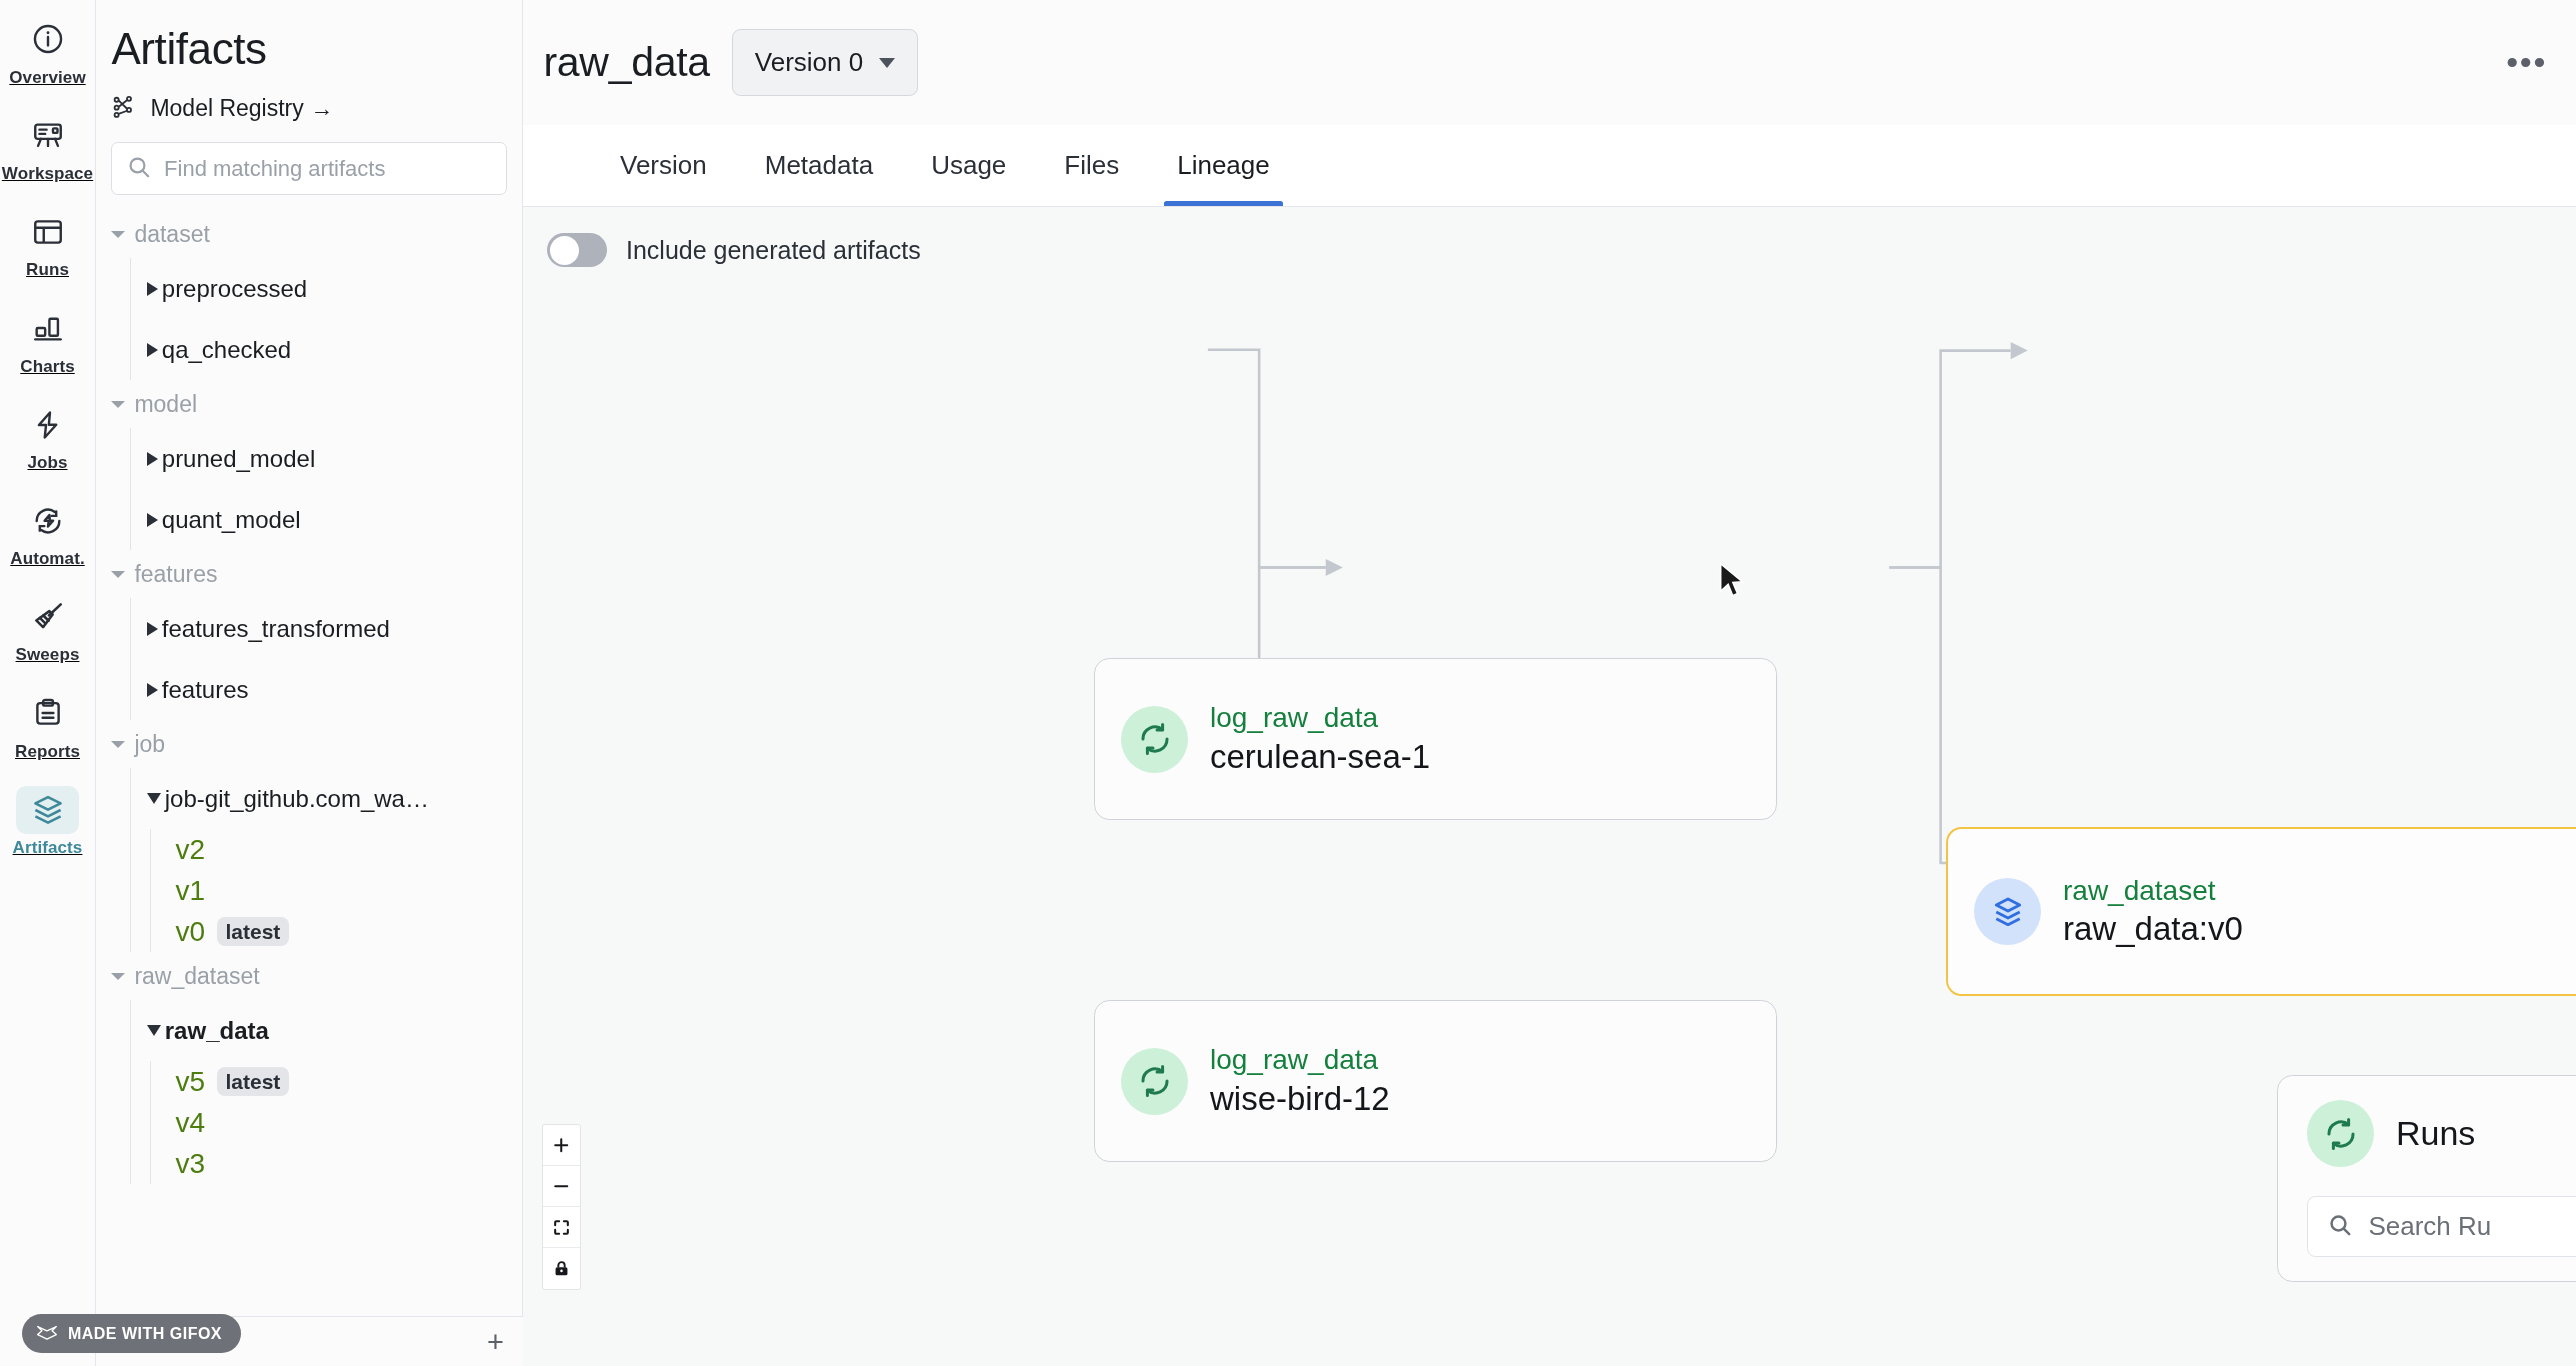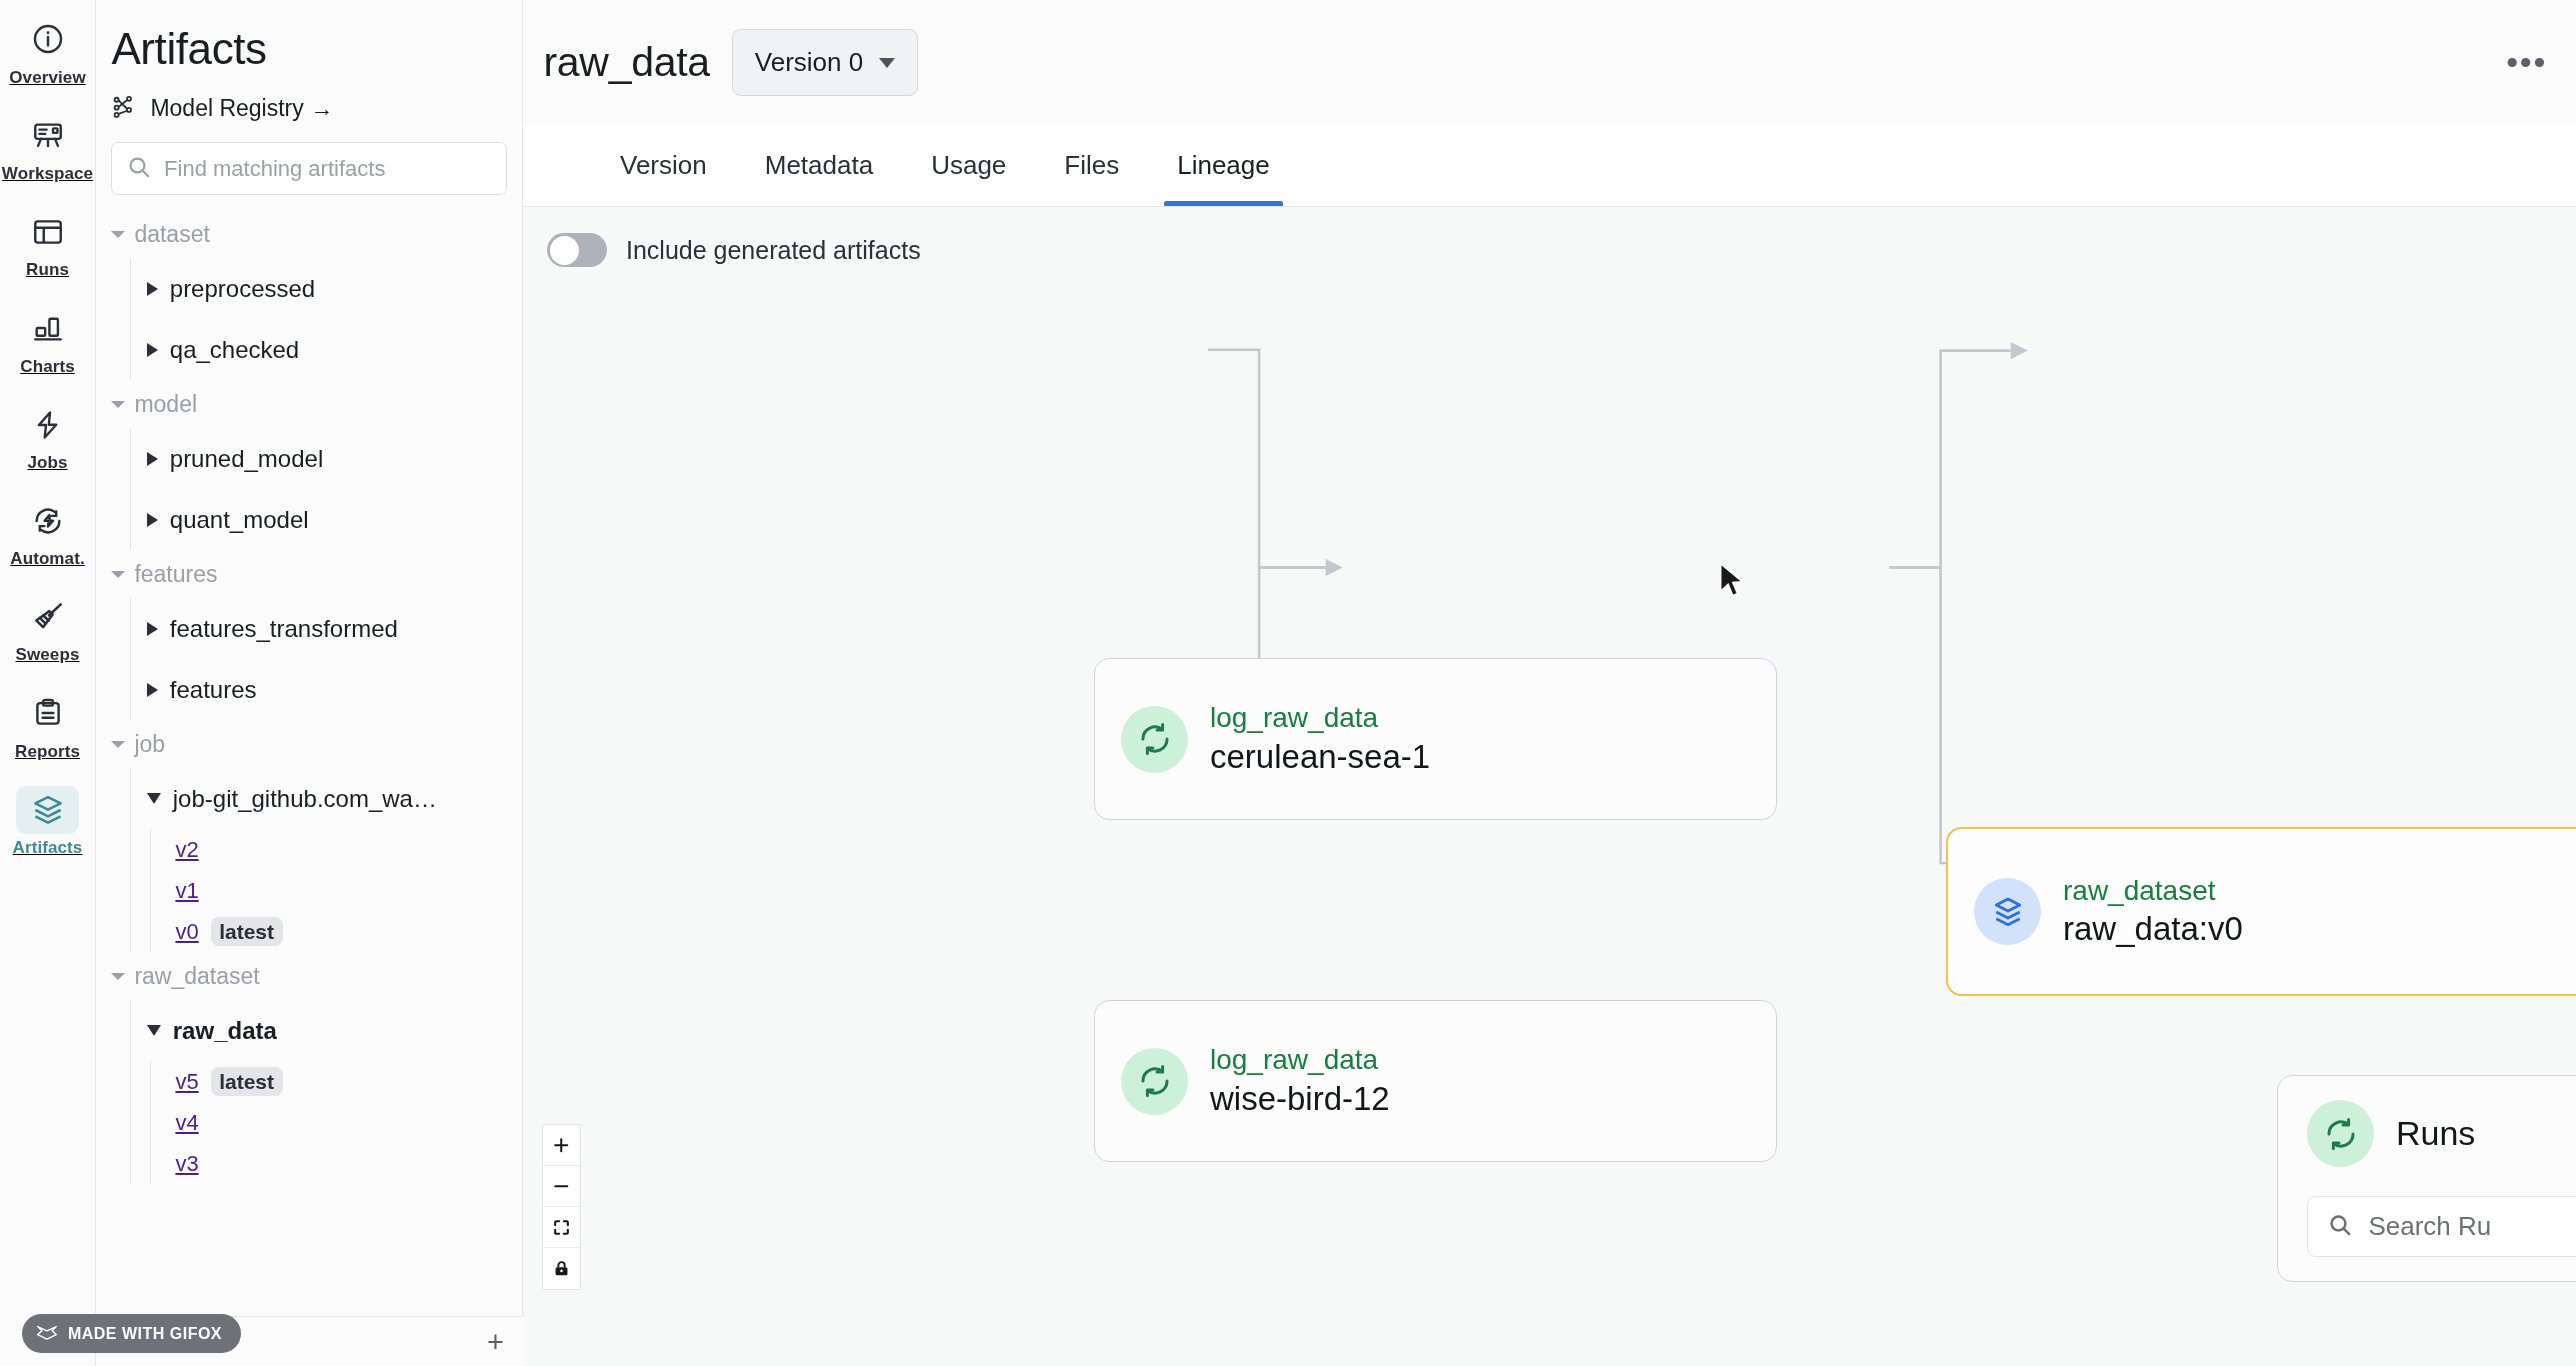--- a/index.html
+++ b/index.html
@@ -57,35 +57,35 @@
   .tree { margin-top: 15.4px; padding-left: 15.4px; }
   .grp {
     display: flex; align-items: center; gap: 9px;
     height: 48px; cursor: pointer;
   }
   .grp-label { font-size: 23px; color: #9aa0a8; }
   .chev-d { width: 0; height: 0; border-left: 7.7px solid transparent;
             border-right: 7.7px solid transparent; border-top: 7.7px solid #9aa0a8; }
   .kids { margin-left: 19px; border-left: 1.7px solid #e2e4e8; padding-left: 0; }
   .node {
-    display: flex; align-items: center; gap: 12px;
+    display: flex; align-items: center; gap: 4px;
     height: 61px; padding-left: 15.4px; cursor: pointer;
   }
   .node-label { font-size: 24px; color: #1a1d21; white-space: nowrap; }
   .node.sel .node-label { font-weight: 700; }
   .tri-r { width: 0; height: 0; border-top: 7.7px solid transparent;
            border-bottom: 7.7px solid transparent; border-left: 11px solid #2b3038; }
   .tri-d { width: 0; height: 0; border-left: 7.7px solid transparent;
            border-right: 7.7px solid transparent; border-top: 11px solid #2b3038; }
   .vers { margin-left: 19px; border-left: 1.7px solid #e2e4e8; }
   .ver {
     display: flex; align-items: center; gap: 12px;
     height: 41px; padding-left: 24px; cursor: pointer;
   }
-  .ver-label { font-size: 22px; color: #4c1d95; text-decoration: underline; }
+  .ver-label { font-size: 28px; color: #4d7c0f; }
   .tag {
     background: #e3e5e8; color: #2b3038; font-size: 21px; font-weight: 700;
     border-radius: 8px; padding: 2.6px 8.5px;
   }
   .sb-bottom {
     position: absolute; left: 0; bottom: 0; width: 427px; height: 51px;
     border-top: 0.9px solid #e4e6eb; background: #fbfbfb;
     display: flex; align-items: center; justify-content: flex-end; padding-right: 19px;
   }
   .plus-btn { font-size: 29px; color: #5b6069; cursor: pointer; line-height: 1; }

